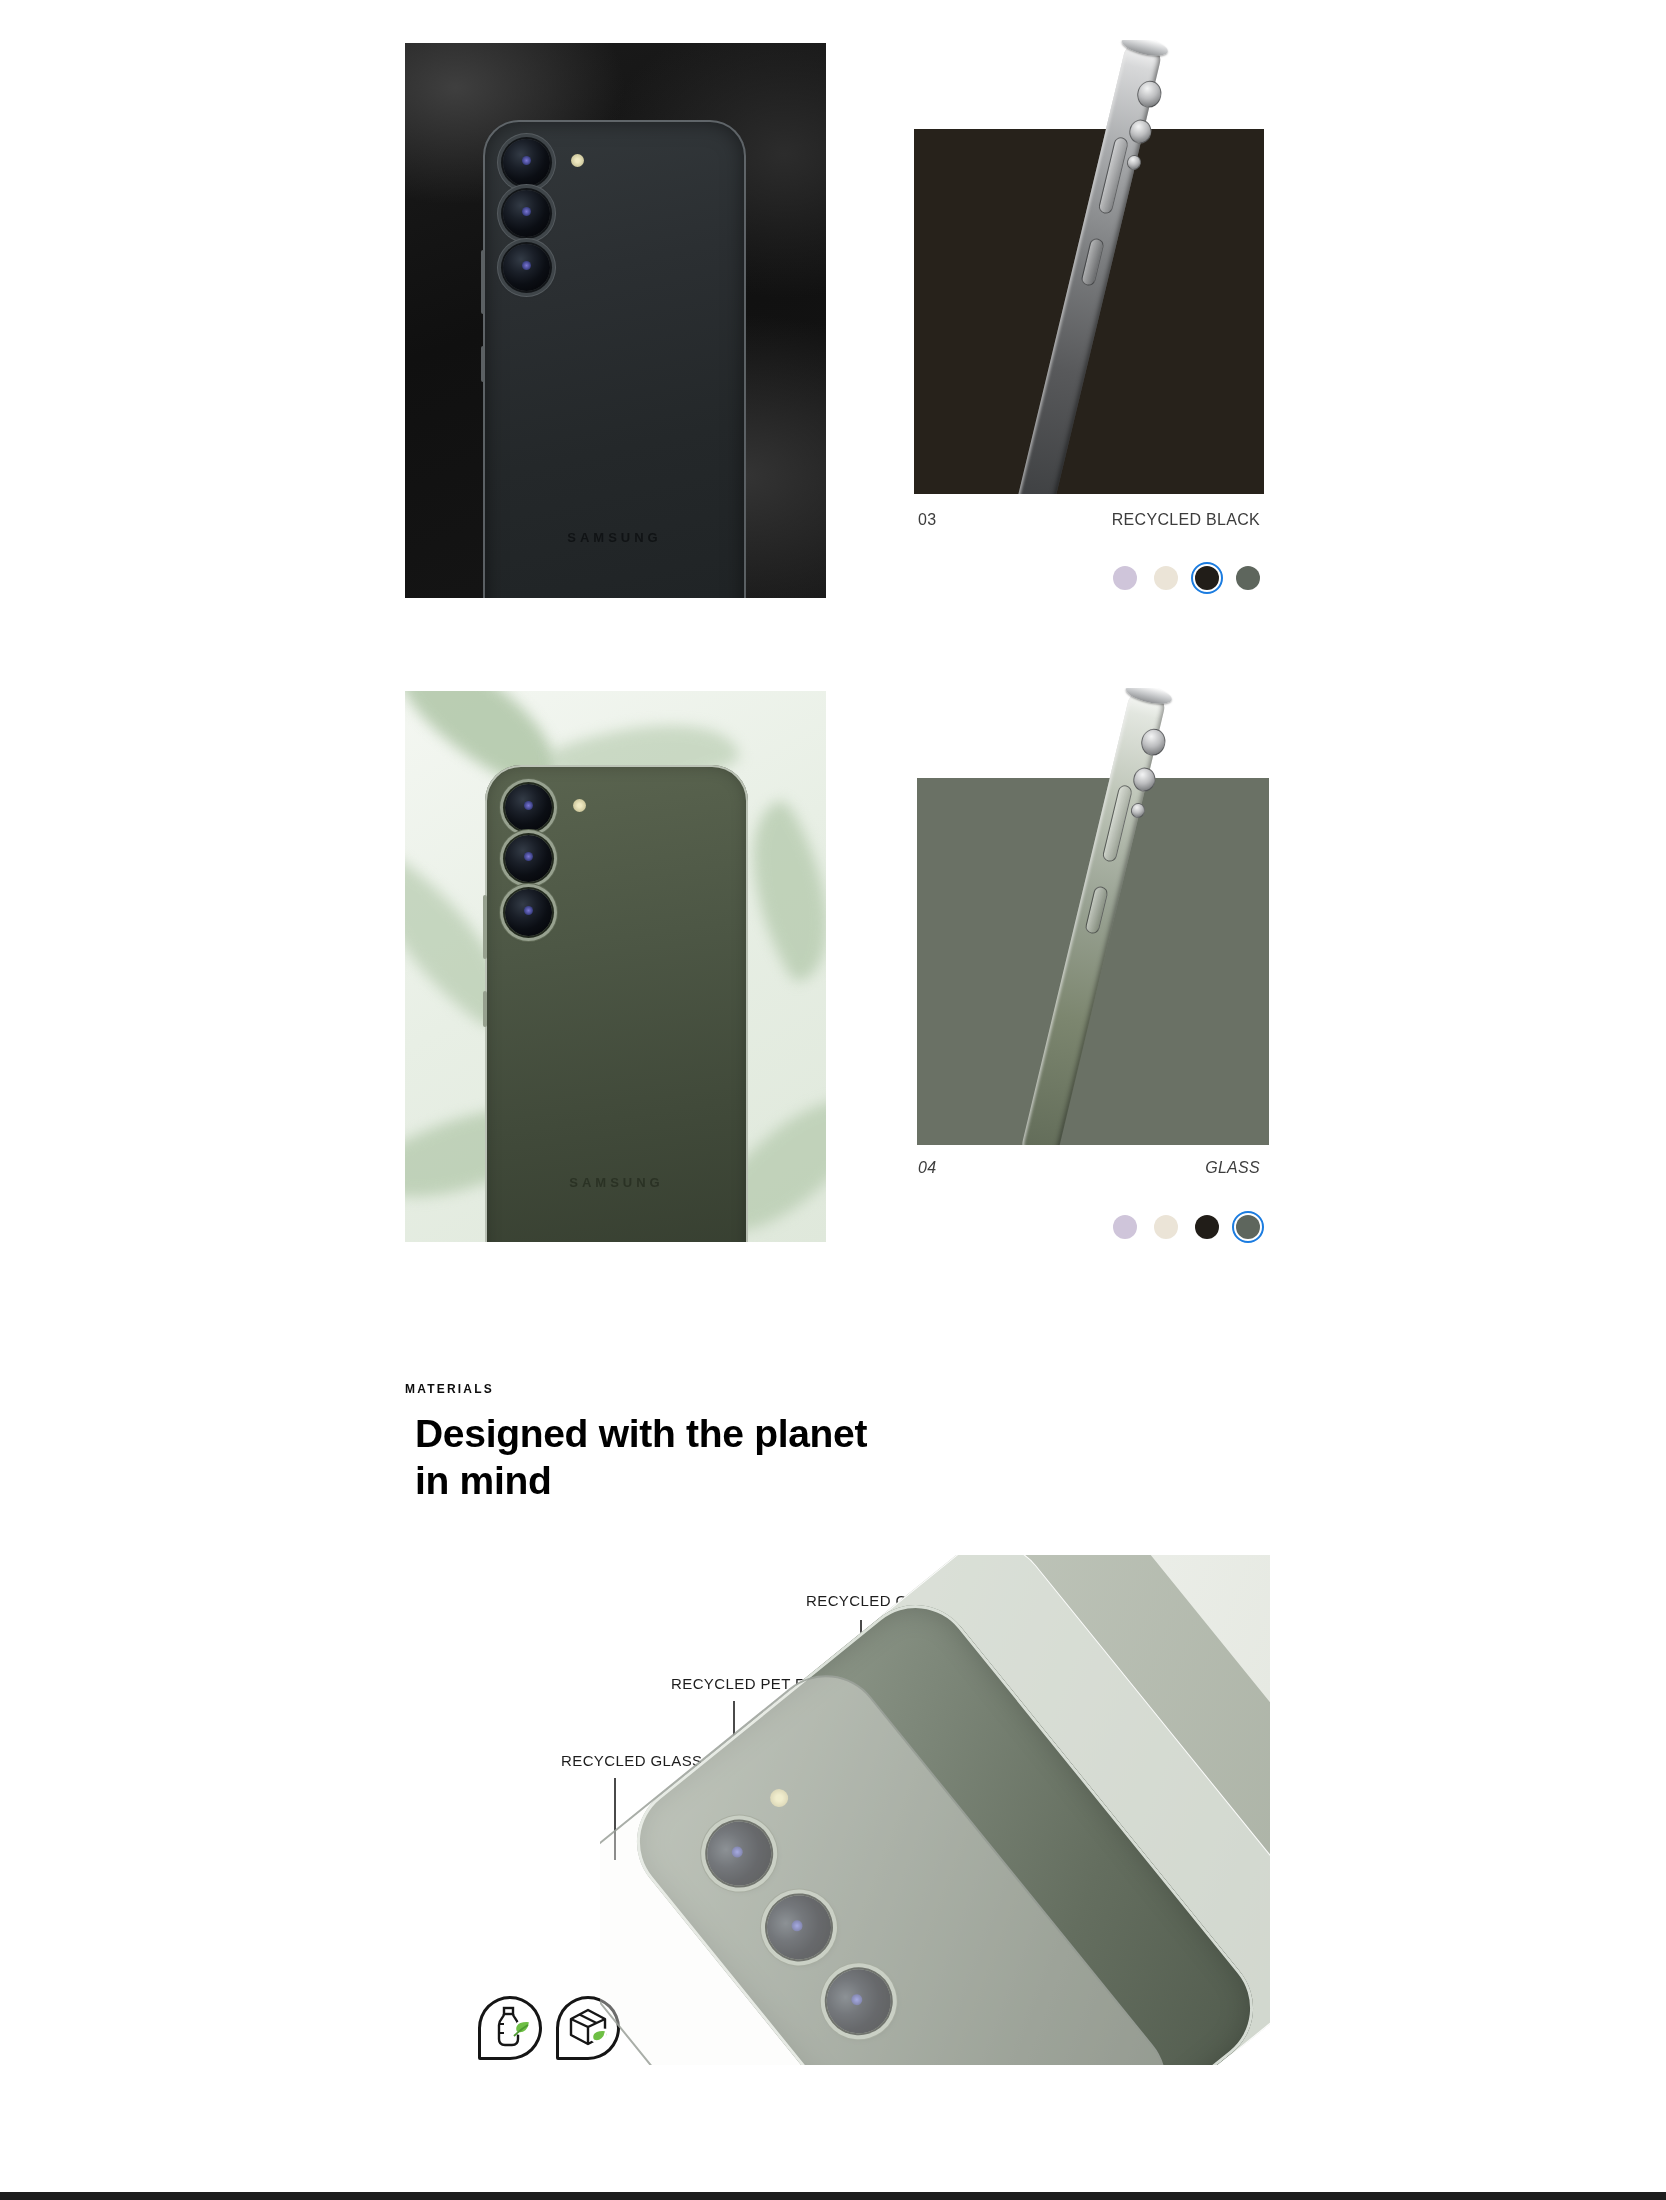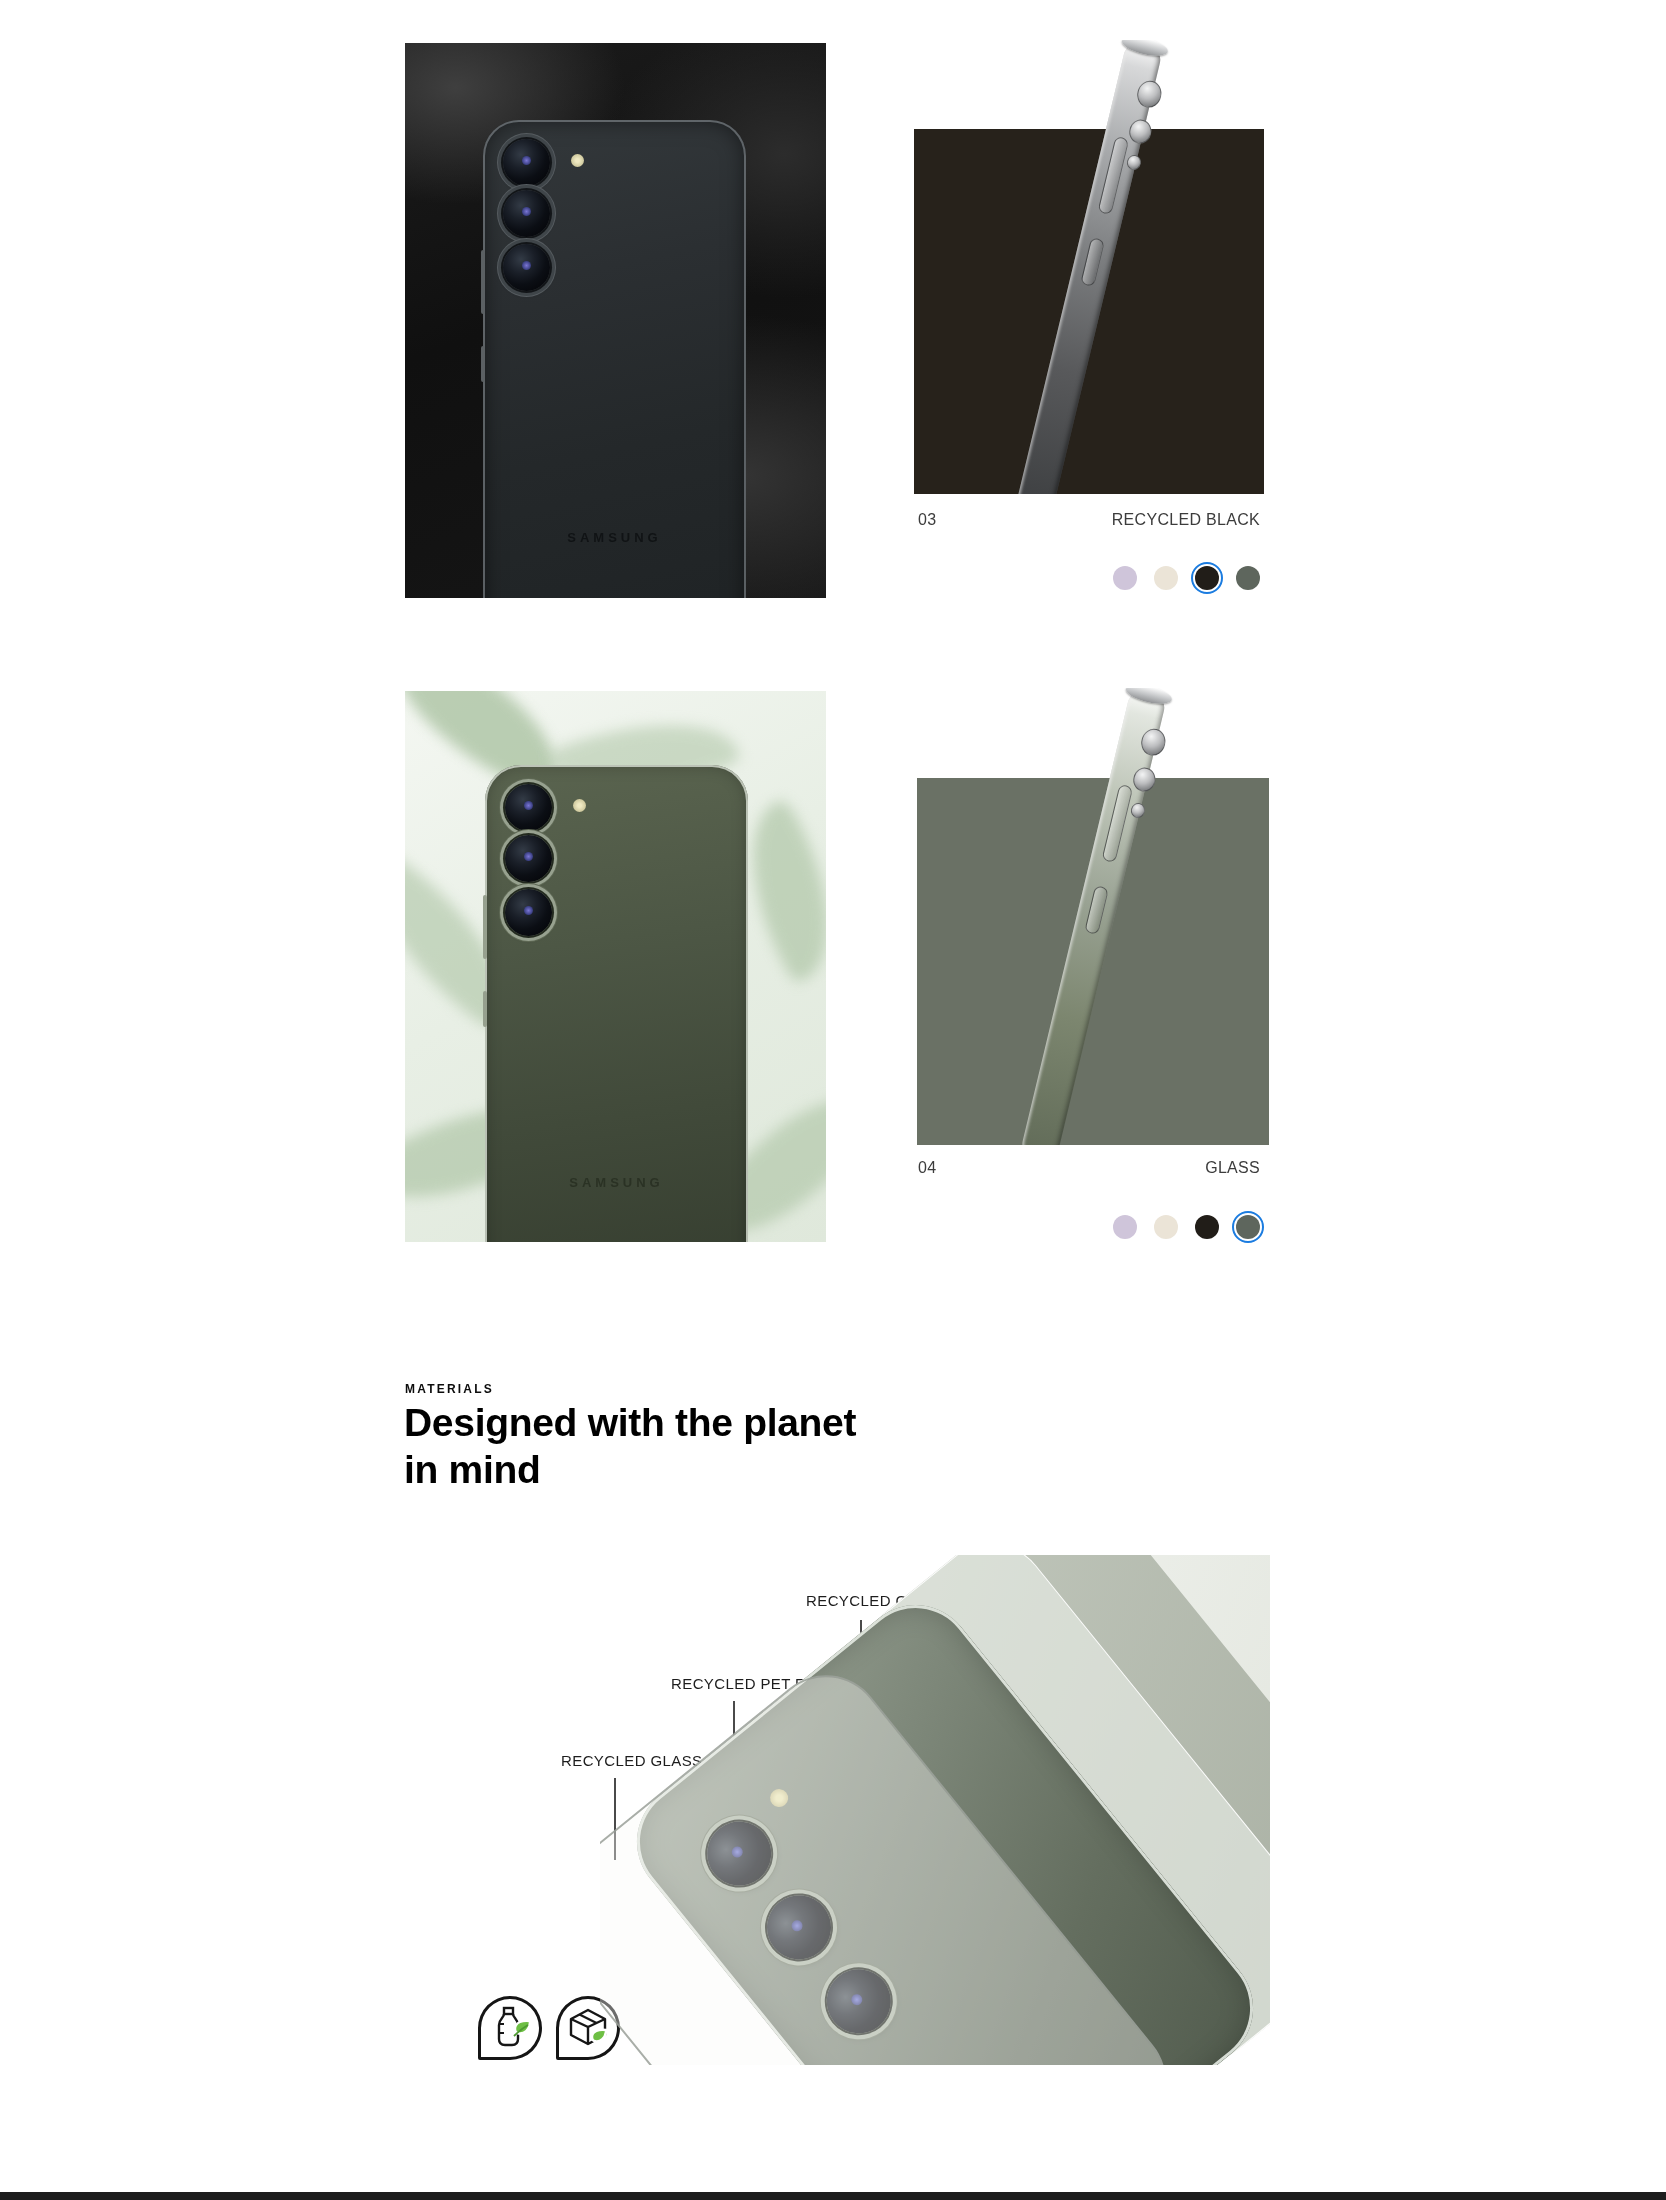--- a/index.html
+++ b/index.html
@@ -190,33 +190,33 @@
     <div class="side-phone sp-green" style="left:212px; top:4px;">
       <div class="cap"></div>
       <div class="bump bump-1"></div>
       <div class="bump bump-2"></div>
       <div class="bump bump-3"></div>
       <div class="pill-key pk-vol"></div>
       <div class="pill-key pk-pow"></div>
     </div>
   </div>
 
-  <div class="label-row" style="left:918px; top:1159px;">
+  <div class="label-row" style="left:918px; top:1159px;font-style:italic;">
     <span>04</span>
     <span>GLASS</span>
   </div>
   <div class="swatch-row" style="left:918px; top:1215px;">
     <span class="swatch" style="background-color: rgb(207, 197, 218);"></span>
     <span class="swatch" style="background-color: rgb(235, 228, 215);"></span>
     <span class="swatch" style="background-color: rgb(33, 29, 24);"></span>
     <span class="swatch selected" style="background-color: rgb(94, 102, 93); outline-color: rgb(27, 124, 224);"></span>
   </div>
 
   <div class="eyebrow" style="left:405px; top:1382px;">MATERIALS</div>
-  <h2 class="heading" style="left:403px; top:1398px; margin:1px;">Designed with the planet in mind</h2>
+  <h2 class="heading" style="left:403px; top:1398px; margin:12px;">Designed with the planet in mind</h2>
 
   <div class="exploded">
     <div class="layer l-back">
       <div class="hole h-1"></div>
       <div class="hole h-2"></div>
       <div class="hole h-3"></div>
     </div>
     <div class="layer l-sheet">
       <div class="hole h-1"></div>
       <div class="hole h-2"></div>

